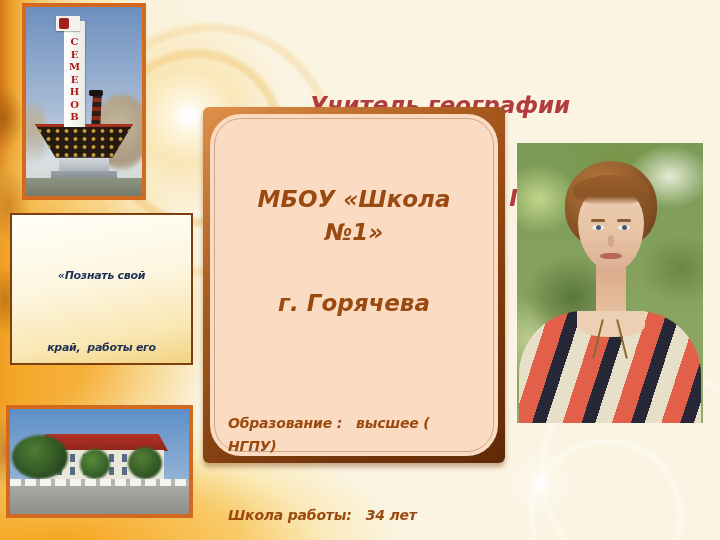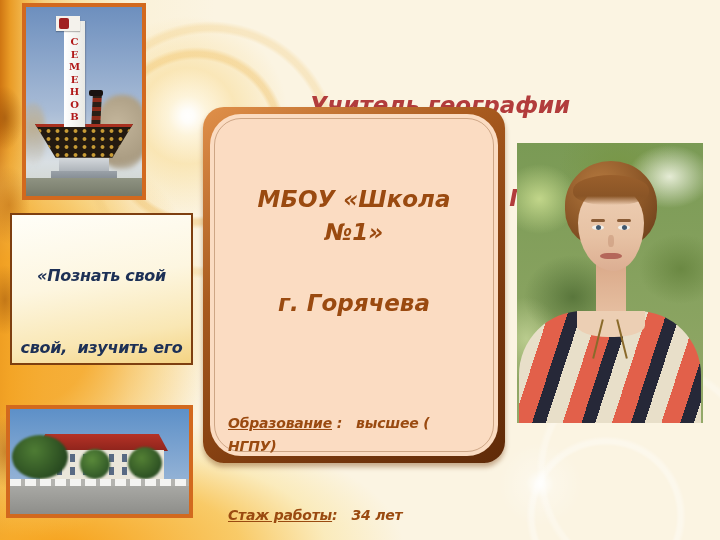--- a/index.html
+++ b/index.html
@@ -104,32 +104,32 @@
   .p-mouth{left:83px;top:110px;width:22px;height:6px;border-radius:40%/60%;background:#b4675a;}
   .p-neck{left:79px;top:116px;width:30px;height:58px;background:linear-gradient(180deg,#d9a888,#e7c0a2);}
   .p-torso{left:2px;top:168px;width:182px;height:112px;border-radius:64px 64px 0 0;
     background:repeating-linear-gradient(108deg,#262838 0 13px,#e8dfc9 13px 29px,#e2604a 29px 47px);}
   .p-chest{left:60px;top:168px;width:68px;height:26px;border-radius:0 0 45% 45%;background:#eccfb4;}
   .p-chain1{left:80px;top:176px;width:2px;height:40px;background:#8a6a2a;transform:rotate(14deg);}
   .p-chain2{left:104px;top:176px;width:2px;height:40px;background:#8a6a2a;transform:rotate(-14deg);}
   
   .quote{position:absolute;left:10px;top:213px;width:183px;height:152px;border:2px solid #7e3f10;
     background:linear-gradient(170deg,#fffef8 0%,#fdf6e0 45%,#f9e7b4 78%,#f4d383 100%);
-    color:#1d3056;font-weight:bold;font-style:italic;font-size:16px;line-height:24px;
+    color:#1d3056;font-weight:bold;font-style:italic;font-size:11px;line-height:24px;
     letter-spacing:-0.3px;text-align:center;padding:1px 2px;white-space:pre-wrap;}
   
-  .card{position:absolute;left:203px;top:107px;width:302px;height:356px;border-radius:21px;padding:7px;
+  .card{position:absolute;left:203px;top:107px;width:302px;height:356px;border-radius:6px;padding:7px;
     background:linear-gradient(145deg,#e0904a 0%,#a85a1e 35%,#7c3a0e 70%,#5f2a08 100%);
     box-shadow:0 4px 5px rgba(120,60,10,0.4);}
   .card-inner{position:relative;width:100%;height:100%;border-radius:31px;background:#fbdcc2;
     padding:12px 16px 8px;color:#9a4a10;font-weight:bold;font-style:italic;white-space:pre-wrap;}
   .card-deco{position:absolute;inset:4px;border:1px solid rgba(150,100,60,0.45);border-radius:27px;pointer-events:none;}
   .school{text-align:center;font-size:23px;line-height:33px;}
   .facts{margin-top:8px;font-size:14px;line-height:23px;letter-spacing:-0.2px;padding-left:2px;}
-  .u{text-decoration:underline;}
+  .u{}
 </style>
 </head>
 <body>
 
 <div class="slide">
 
   <div class="title">
     <div>Учитель географии</div>
     <div>Горячева Людмила Павловна</div>
   </div>
@@ -154,21 +154,21 @@
       <span>Н</span>
       <span>О</span>
       <span>В</span>
     </div>
     <div class="ph m-flag"></div>
     <div class="ph m-emblem"></div>
   </figure>
 
   <div class="quote">
     <div>«Познать свой</div>
-    <div>свой,  изучить его</div>
+    <div>край,  работы его</div>
     <div>– значит</div>
     <div>полюбить его еще</div>
     
     
   </div>
 
   <figure class="building">
     <div class="ph b-sky"></div>
     <div class="ph b-roof"></div>
     <div class="ph b-facade"></div>
@@ -181,21 +181,21 @@
     <div class="ph b-road"></div>
   </figure>
 
   <div class="card">
     <div class="card-inner">
       <div class="card-deco"></div>
       <div class="school">МБОУ «Школа №1»</div>
       <div class="school">г. Горячева</div>
       <div class="facts">
         <div><span class="u">Образование</span><span> :   высшее ( НГПУ)</span></div>
-        <div><span class="u">Стаж работы</span><span>:   34 лет</span></div>
+        <div><span class="u">Школа работы</span><span>:   34 лет</span></div>
         
         
       </div>
       
       
       
       
       
       
     </div>

